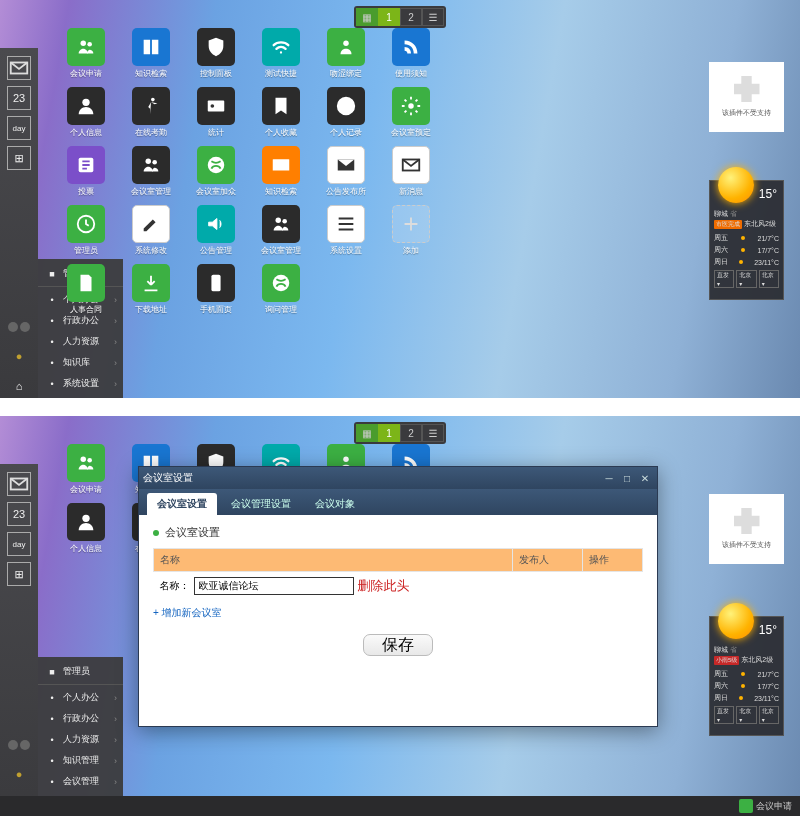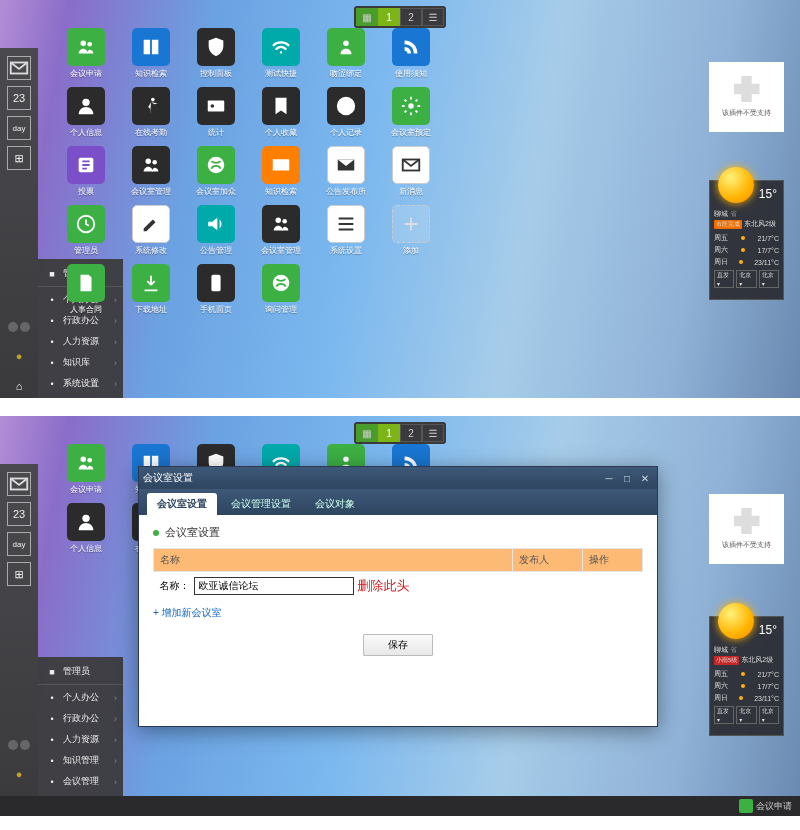--- a/index.html
+++ b/index.html
@@ -71,21 +71,21 @@
   .win .body{padding:10px 14px;}
   .win .sect{display:flex;align-items:center;gap:6px;font-size:11px;color:#333;margin-bottom:8px;}
   .win .sect .dot{width:6px;height:6px;border-radius:50%;background:#3cb043;}
   .win table{width:100%;border-collapse:collapse;}
   .win th{background:#fdba74;font-size:10px;color:#555;text-align:left;padding:4px 6px;font-weight:normal;border:1px solid #e5e5e5;}
   .win td{font-size:10px;padding:5px 6px;}
   .win .namecell{display:flex;align-items:center;gap:4px;}
   .win .namecell input{width:160px;height:18px;border:1px solid #333;padding:0 4px;font-size:10px;}
   .win .del{color:#c22;font-size:13px;cursor:pointer;}
   .win .addlink{color:#1565c0;font-size:10px;cursor:pointer;padding:6px 0;}
-  .win .savebtn{display:block;margin:8px auto 0;width:70px;height:22px;background:linear-gradient(180deg,#fafafa,#e8e8e8);border:1px solid #bbb;border-radius:1px;font-size:10px;cursor:pointer;}
+  .win .savebtn{display:block;margin:8px auto 0;width:70px;height:22px;background:linear-gradient(180deg,#fafafa,#e8e8e8);border:1px solid #bbb;border-radius:7px;font-size:16px;cursor:pointer;}
   .footer{position:absolute;left:0;right:0;bottom:0;height:20px;background:#2a2a2c;display:flex;justify-content:flex-end;align-items:center;padding:0 8px;gap:6px;}
   .footer .fb{display:flex;align-items:center;gap:3px;color:#ccc;font-size:9px;}
   .footer .fb .ico{width:14px;height:14px;background:#3cb043;border-radius:2px;}
 </style>
 </head>
 <body>
 
 <div class="shot shot1">
   <div class="bg"></div>
 

